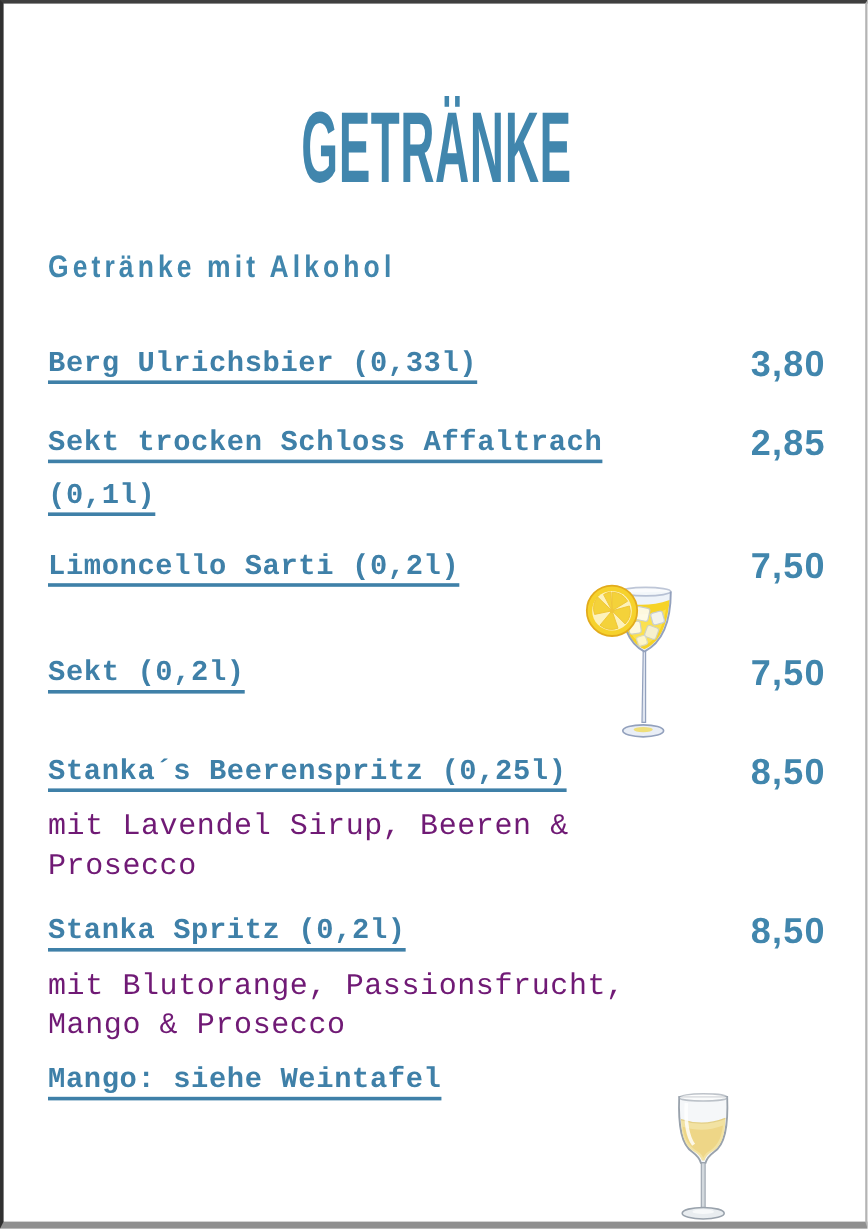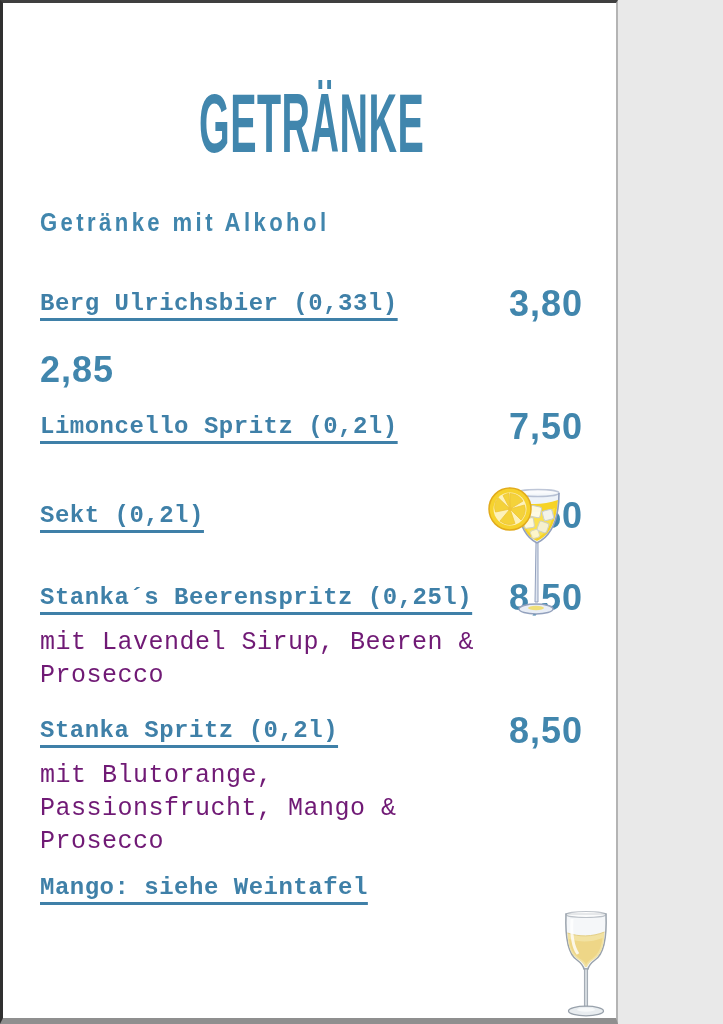--- a/index.html
+++ b/index.html
@@ -1,19 +1,19 @@
 <!DOCTYPE html>
 <html><head>
 <meta charset="utf-8">
 <style>
   * { margin: 0; padding: 0; box-sizing: border-box; }
   html, body { background: #e9e9e9; }
   .frame {
     position: relative;
-    width: 618px;
+    width: 723px;
     height: 1024px;
     background: #ffffff;
     border-top: 3px solid #3f3f3f;
     border-left: 3px solid #303030;
     border-right: 2px solid #b4b4b4;
     border-bottom: 6px solid #8f8f8f;
     overflow: hidden;
     font-family: "Liberation Sans", sans-serif;
   }
   .page {
@@ -73,21 +73,21 @@
     font-size: 25px;
     line-height: 33px;
     letter-spacing: 0.5px;
     color: #701a75;
     margin-top: 6px;
   }
   .item-price {
     flex: 0 0 auto;
     font-family: "Liberation Sans", sans-serif;
     font-weight: 700;
-    font-size: 36px;
+    font-size: 30px;
     line-height: 40px;
     color: #4186ad;
     letter-spacing: 1px;
     margin-top: 2px;
   }
   .mt-r1 { margin-top: 0; }
   .mt-r2 { margin-top: 29px; }
   .mt-r3 { margin-top: 22px; }
   .mt-r4 { margin-top: 15px; }
   .mt-r5 { margin-top: 45px; }
@@ -116,26 +116,29 @@
 
       <div class="row mt-r1">
         <div class="item-main">
           <span class="item-name">Berg Ulrichsbier (0,33l)</span>
         </div>
         <span class="item-price">3,80</span>
       </div>
 
 
       <div class="row mt-r3">
+        <div class="item-main">
+          <span class="item-name">Sekt trocken Schloss Affaltrach (0,1l)</span>
+        </div>
         <span class="item-price">2,85</span>
       </div>
 
       <div class="row mt-r4">
         <div class="item-main">
-          <span class="item-name">Limoncello Spritz (0,2l)</span>
+          <span class="item-name">Limoncello Sarti (0,2l)</span>
         </div>
         <span class="item-price">7,50</span>
       </div>
 
       <div class="row mt-r5">
         <div class="item-main">
           <span class="item-name">Sekt (0,2l)</span>
         </div>
         <span class="item-price">7,50</span>
       </div>

